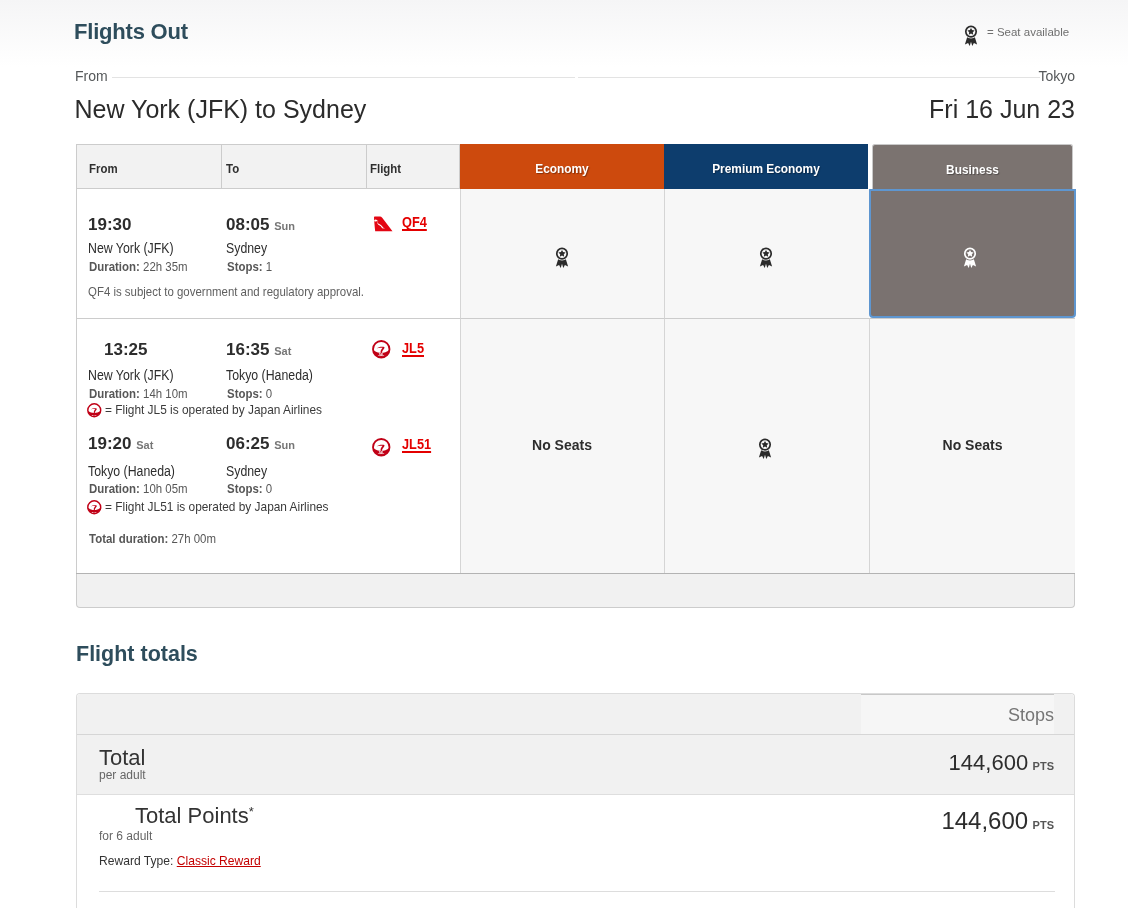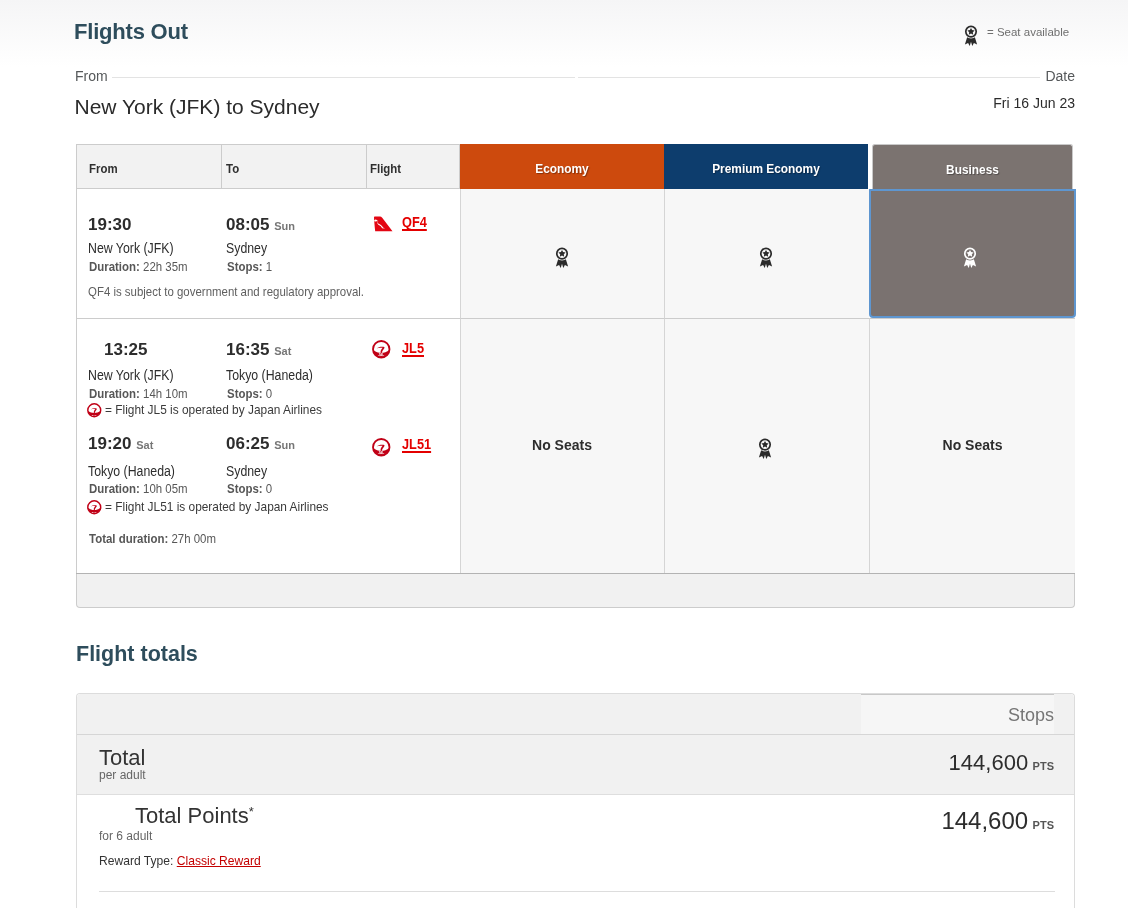--- a/index.html
+++ b/index.html
@@ -12,22 +12,22 @@
   background:linear-gradient(#f5f5f6, #ffffff); }
 #h1 { left:74px; top:19px; font-size:22px; font-weight:bold; color:#2e4d5c; letter-spacing:-0.2px; }
 #legend-icon { left:963px; top:25px; }
 #legend-text { left:987px; top:26px; font-size:11.5px; color:#6f6f6f; }
 .fldlabel { font-size:14px; color:#55585a; }
 #from-lbl { left:75px; top:68px; }
 #date-lbl { left:975px; top:68px; width:100px; text-align:right; }
 .fldline { height:1px; background:#e3e3e3; top:77px; }
 #line1 { left:112px; width:463px; }
 #line2 { left:578px; width:462px; }
-#route { left:74.5px; top:95px; font-size:21px; color:#2b2b2b; }
-#dateval { left:875px; top:95px; width:200px; text-align:right; font-size:14px; color:#2b2b2b; }
+#route { left:74.5px; top:95px; font-size:25px; color:#2b2b2b; }
+#dateval { left:875px; top:95px; width:200px; text-align:right; font-size:25px; color:#2b2b2b; }
 
 
 #tbl { left:76px; top:144px; width:999px; height:430px; }
 .hcell { top:0; height:45px; }
 .hgray { background:#f2f2f2; border-top:1px solid #ccc; border-bottom:1px solid #ccc;
   border-left:1px solid #ccc; }
 .hlbl { font-size:13px; font-weight:bold; color:#2f2f2f; }
 .hclr { color:#fff; text-align:center; }
 .hclrlbl { width:100%; padding-top:17px; font-size:13.5px; font-weight:bold;
   transform:scaleX(0.88); text-shadow:1px 1px 1px rgba(0,0,0,0.35); }
@@ -90,21 +90,21 @@
     <g fill="#2b2b2b">
           <path d="M4.7,10.4 L1.9,19.4 L5.1,17.9 L6.7,21 L9.4,12.2 L6.8,12.8 Z"></path>
           <path d="M11.3,10.4 L14.1,19.4 L10.9,17.9 L9.3,21 L6.6,12.2 L9.2,12.8 Z"></path>
           <circle cx="8" cy="6.6" r="5.2" fill="#f6f6f6" stroke="#f6f6f6" stroke-width="3.4"></circle>
           <circle cx="8" cy="6.6" r="5.2" fill="#f6f6f6" stroke="#2b2b2b" stroke-width="1.7"></circle>
           <path d="M8.0,2.9 L9.1,5.1 L11.6,5.5 L9.8,7.2 L10.2,9.7 L8.0,8.5 L5.8,9.7 L6.2,7.2 L4.4,5.5 L6.9,5.1 Z"></path>
         </g>
   </svg></div>
   <div id="legend-text" class="abs">= Seat available</div>
   <div id="from-lbl" class="abs fldlabel">From</div>
-  <div id="date-lbl" class="abs fldlabel">Date</div>
+  <div id="date-lbl" class="abs fldlabel">Tokyo</div>
   <div id="line1" class="abs fldline"></div>
   <div id="line2" class="abs fldline"></div>
   <div id="route" class="abs">New York (JFK) to Sydney</div>
   <div id="dateval" class="abs">Fri 16 Jun 23</div>
 
   <div id="tbl" class="abs">
     <div id="h-from" class="abs hcell hgray"></div>
     <div id="h-to" class="abs hcell hgray"></div>
     <div id="h-flight" class="abs hcell hgray"></div>
     <div id="h-eco" class="abs hcell hclr">

